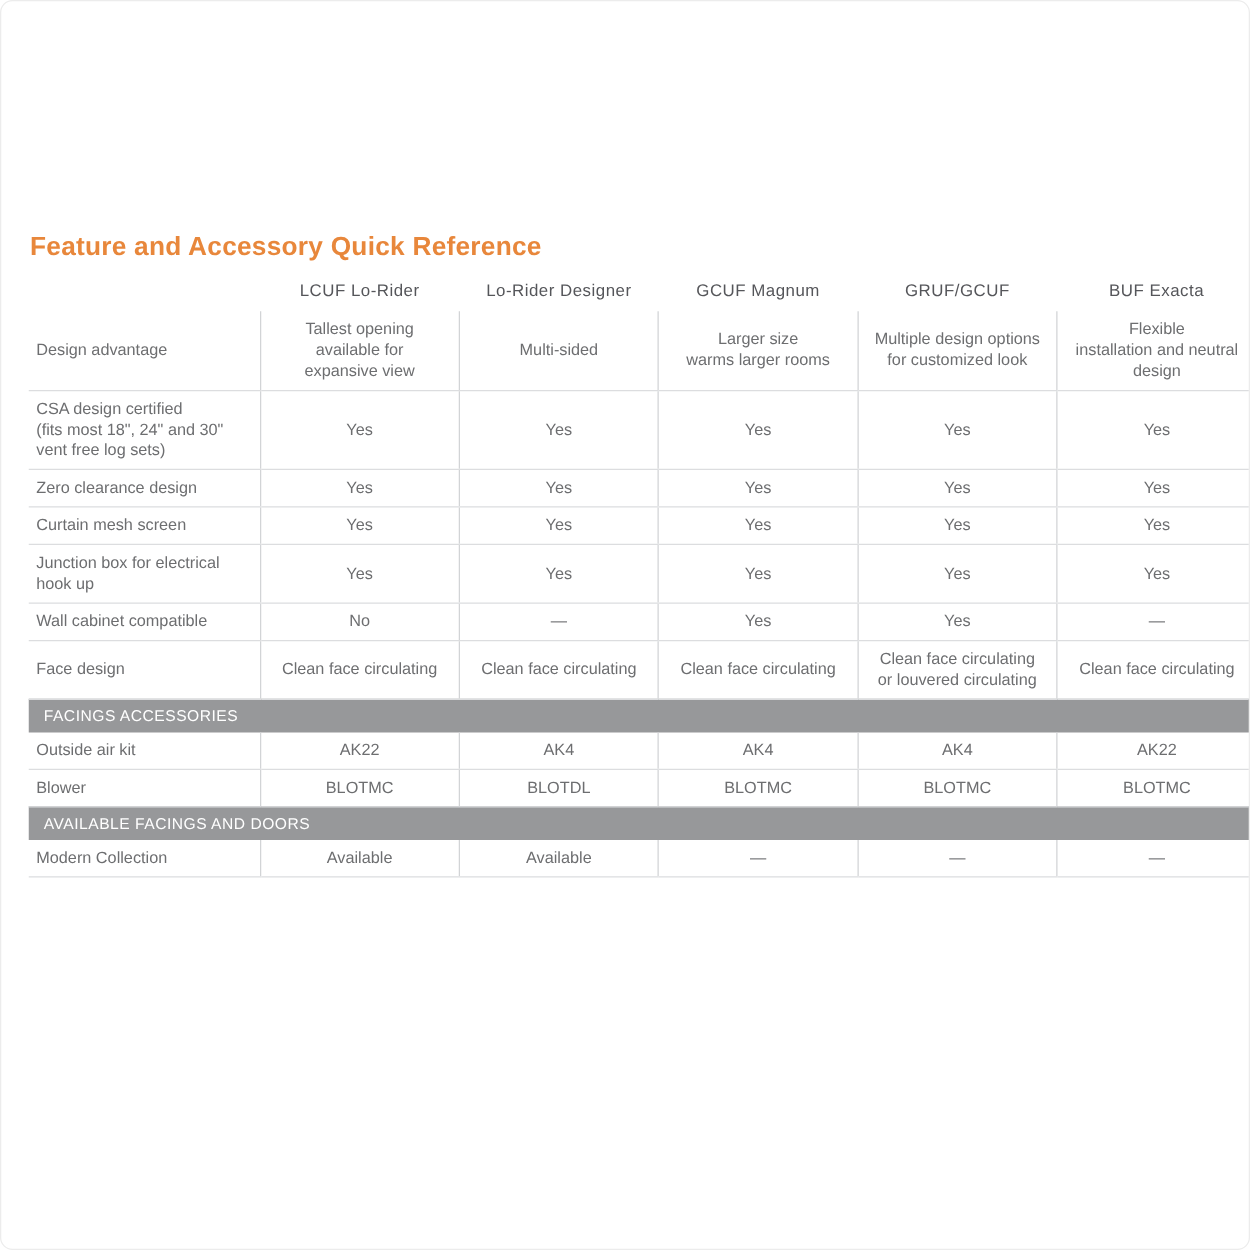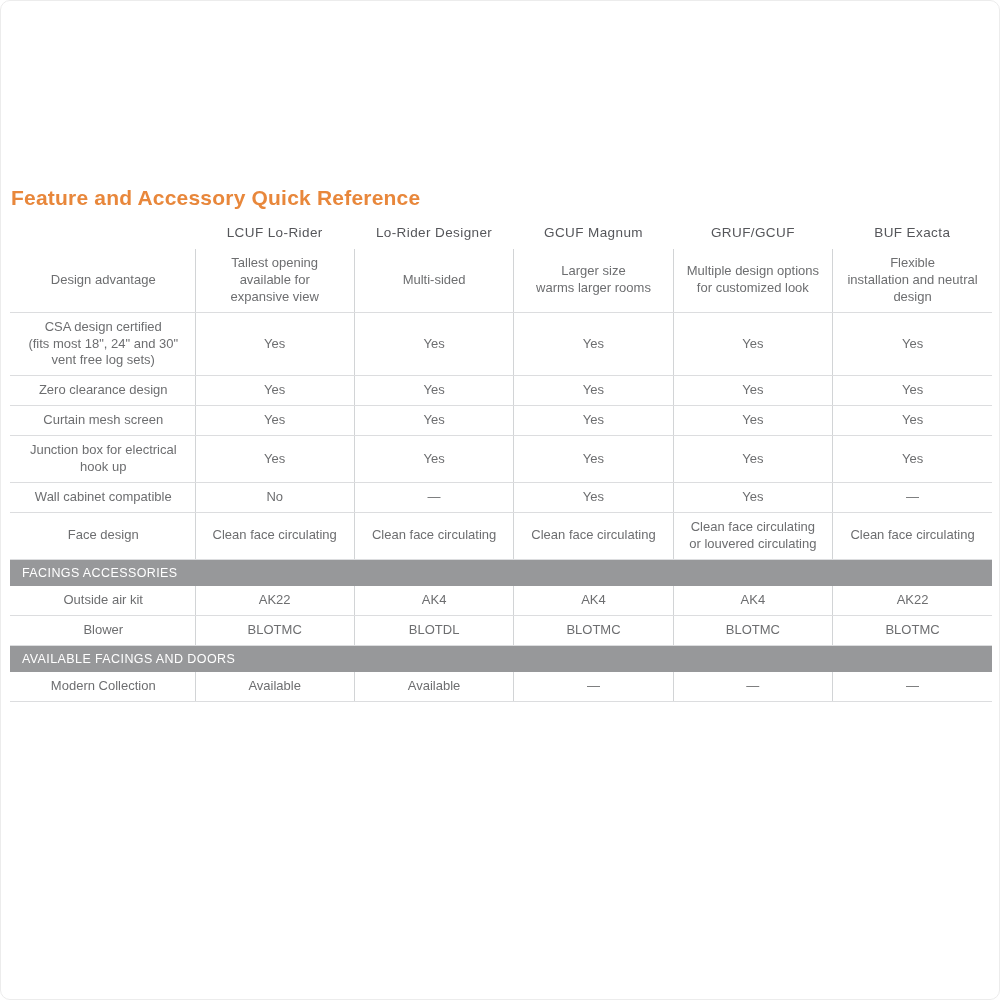--- a/index.html
+++ b/index.html
@@ -9,20 +9,21 @@
     -webkit-font-smoothing: antialiased;
   }
   .canvas {
     position: relative;
     width: 1000px; height: 1000px;
     box-sizing: border-box;
     border: 1px solid #ececec;
     border-radius: 10px;
     background: #ffffff;
     overflow: hidden;
+    padding-left: 13px;
   }
   .content { padding: 185px 9px 0 9px; }
 
   .page-title {
     margin: 0 0 15px 1px;
     font-size: 21px;
     font-weight: 600;
     letter-spacing: 0.2px;
     color: var(--accent, #E8873B);
   }
@@ -49,21 +50,21 @@
   tbody td {
     padding: 6px 8px;
     text-align: center;
     vertical-align: middle;
     line-height: 1.3;
     white-space: pre-line;
     border-bottom: 1px solid var(--line, #DCDDDF);
   }
   tbody tr.data-row td + td { border-left: 1px solid #D2D4D6; }
   tbody td.feature {
-    text-align: center;
+    text-align: left;
     padding-left: 6px;
     padding-right: 4px;
   }
 
   tbody tr.bar-row td {
     background: var(--bar, #97989A);
     color: #ffffff;
     text-align: left;
     font-size: 12.5px;
     letter-spacing: 0.4px;

